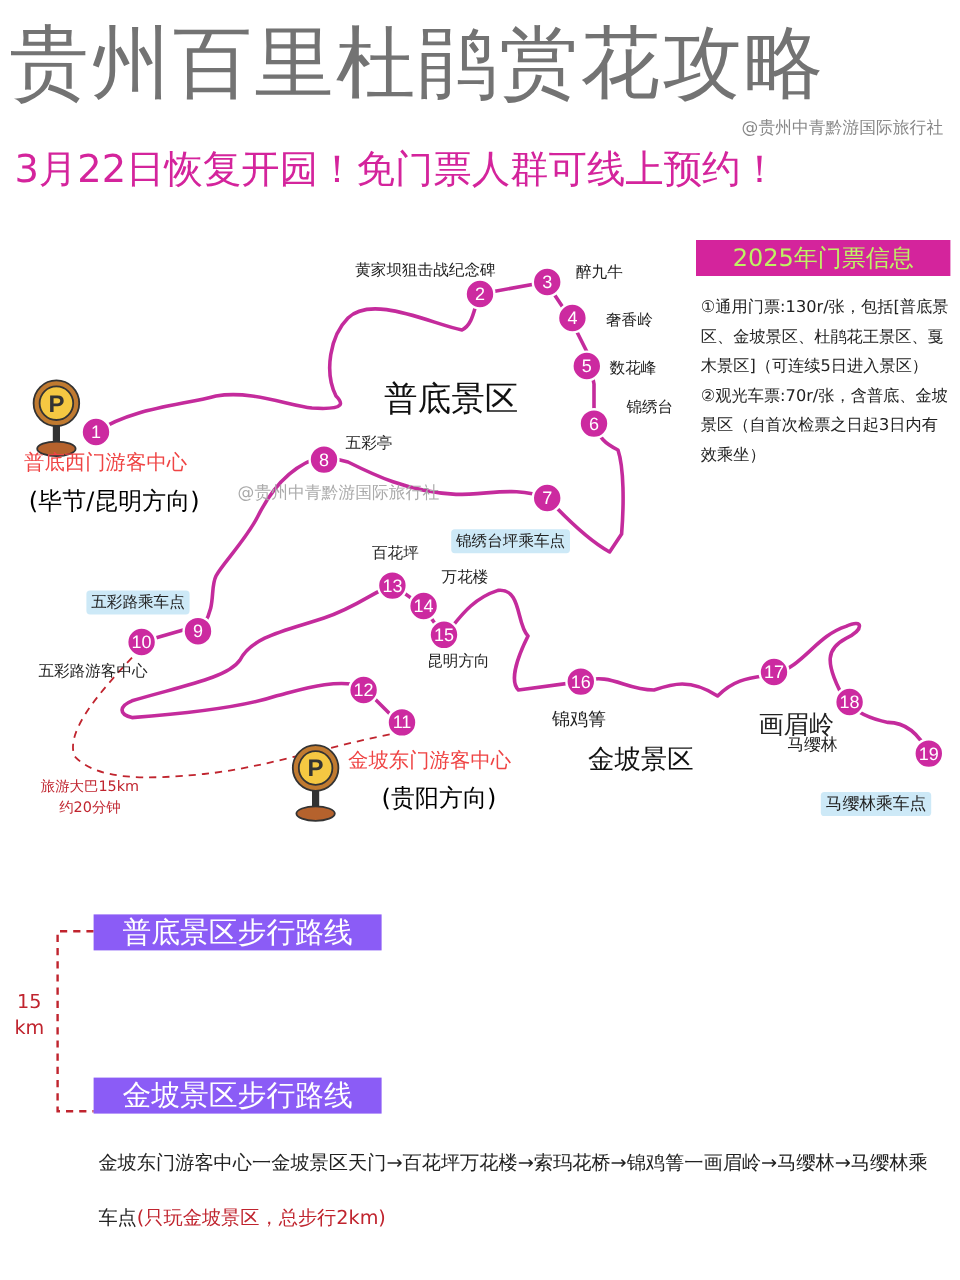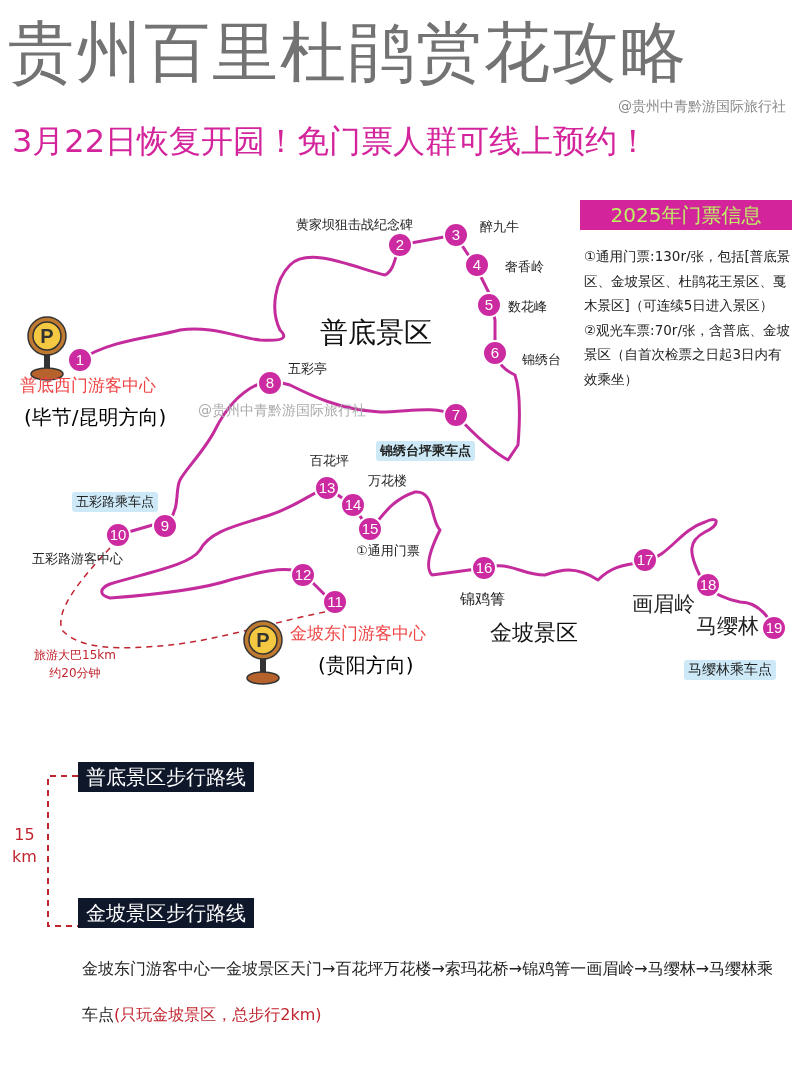--- a/index.html
+++ b/index.html
@@ -13,21 +13,21 @@
   .label-red { position:absolute; font-size:17px; color:#ef4444; white-space:nowrap; }
   .label-dir { position:absolute; font-size:20px; color:#000000; white-space:nowrap; }
   .area-name { position:absolute; font-size:28px; color:#111; white-space:nowrap; }
   .stop-tag { position:absolute; font-size:13px; background:#cde9f7; color:#222; padding:1px 4px; border-radius:3px; white-space:nowrap; }
   .bus-note { position:absolute; font-size:12px; color:#c0242e; text-align:center; line-height:18px; white-space:nowrap; }
   .credit-mid { position:absolute; font-size:14px; color:#aaa; white-space:nowrap; }
   .ticket { position:absolute; left:580px; top:200px; width:212px; }
   .ticket-head { background:#d4249c; color:#bef264; font-size:20px; text-align:center; height:30px; line-height:30px; }
   .ticket-body { font-size:13.5px; line-height:24.5px; color:#222; padding:14px 0 0 4px; }
   .routes { position:absolute; left:0; top:760px; width:800px; height:300px; }
-  .route-head { position:absolute; left:78px; height:30px; line-height:30px; background:#0f172a; color:#fff; font-size:20px; padding:0 8px; white-space:nowrap; }
+  .route-head { position:absolute; left:78px; height:30px; line-height:30px; background:#8b5cf6; color:#fff; font-size:24px; padding:0 24px; white-space:nowrap; }
   .route-text { position:absolute; left:82px; width:700px; font-size:16px; line-height:46px; color:#222; }
   .route-text .red { color:#c0242e; }
   .km { position:absolute; left:12px; top:64px; font-size:16px; color:#c0242e; text-align:center; line-height:22px; }
 </style>
 </head>
 <body>
 
 <div class="title">贵州百里杜鹃赏花攻略</div>
 <div class="credit-top">@贵州中青黔游国际旅行社</div>
 <div class="subtitle">3月22日恢复开园！免门票人群可线上预约！</div>
@@ -113,31 +113,31 @@
   <div class="label-dir" style="left:318px;top:462px;">(贵阳方向)</div>
 
   <div class="area-name" style="left:320px;top:124px;">普底景区</div>
   <div class="area-name" style="left:490px;top:428px;font-size:22px;">金坡景区</div>
   <div class="credit-mid" style="left:198px;top:212px;">@贵州中青黔游国际旅行社</div>
 
   <div class="label" style="left:296px;top:26px;">黄家坝狙击战纪念碑</div>
   <div class="label" style="left:480px;top:28px;">醉九牛</div>
   <div class="label" style="left:505px;top:68px;">奢香岭</div>
   <div class="label" style="left:508px;top:108px;">数花峰</div>
-  <div class="label" style="left:522px;top:161px;">锦绣台</div>
+  <div class="label" style="left:522px;top:140px;">锦绣台</div>
   <div class="label" style="left:288px;top:170px;">五彩亭</div>
   <div class="label" style="left:32px;top:360px;">五彩路游客中心</div>
   <div class="label" style="left:310px;top:262px;">百花坪</div>
   <div class="label" style="left:368px;top:282px;">万花楼</div>
-  <div class="label" style="left:356px;top:352px;">①通用门票</div>
+  <div class="label" style="left:356px;top:352px;">昆明方向</div>
   <div class="label" style="left:460px;top:400px;font-size:15px;">锦鸡箐</div>
   <div class="label" style="left:632px;top:400px;font-size:21px;">画眉岭</div>
-  <div class="label" style="left:696px;top:422px;font-size:21px;">马缨林</div>
+  <div class="label" style="left:656px;top:422px;font-size:14px;">马缨林</div>
 
-  <div class="stop-tag" style="left:376px;top:251px;font-weight:bold;">锦绣台坪乘车点</div>
+  <div class="stop-tag" style="left:376px;top:251px;">锦绣台坪乘车点</div>
   <div class="stop-tag" style="left:72px;top:302px;">五彩路乘车点</div>
   <div class="stop-tag" style="left:684px;top:470px;font-size:14px;">马缨林乘车点</div>
 
   <div class="bus-note" style="left:34px;top:456px;text-align:center;">
     <div>旅游大巴15km</div>
     <div>约20分钟</div>
   </div>
 </div>
 
 <div class="ticket">

